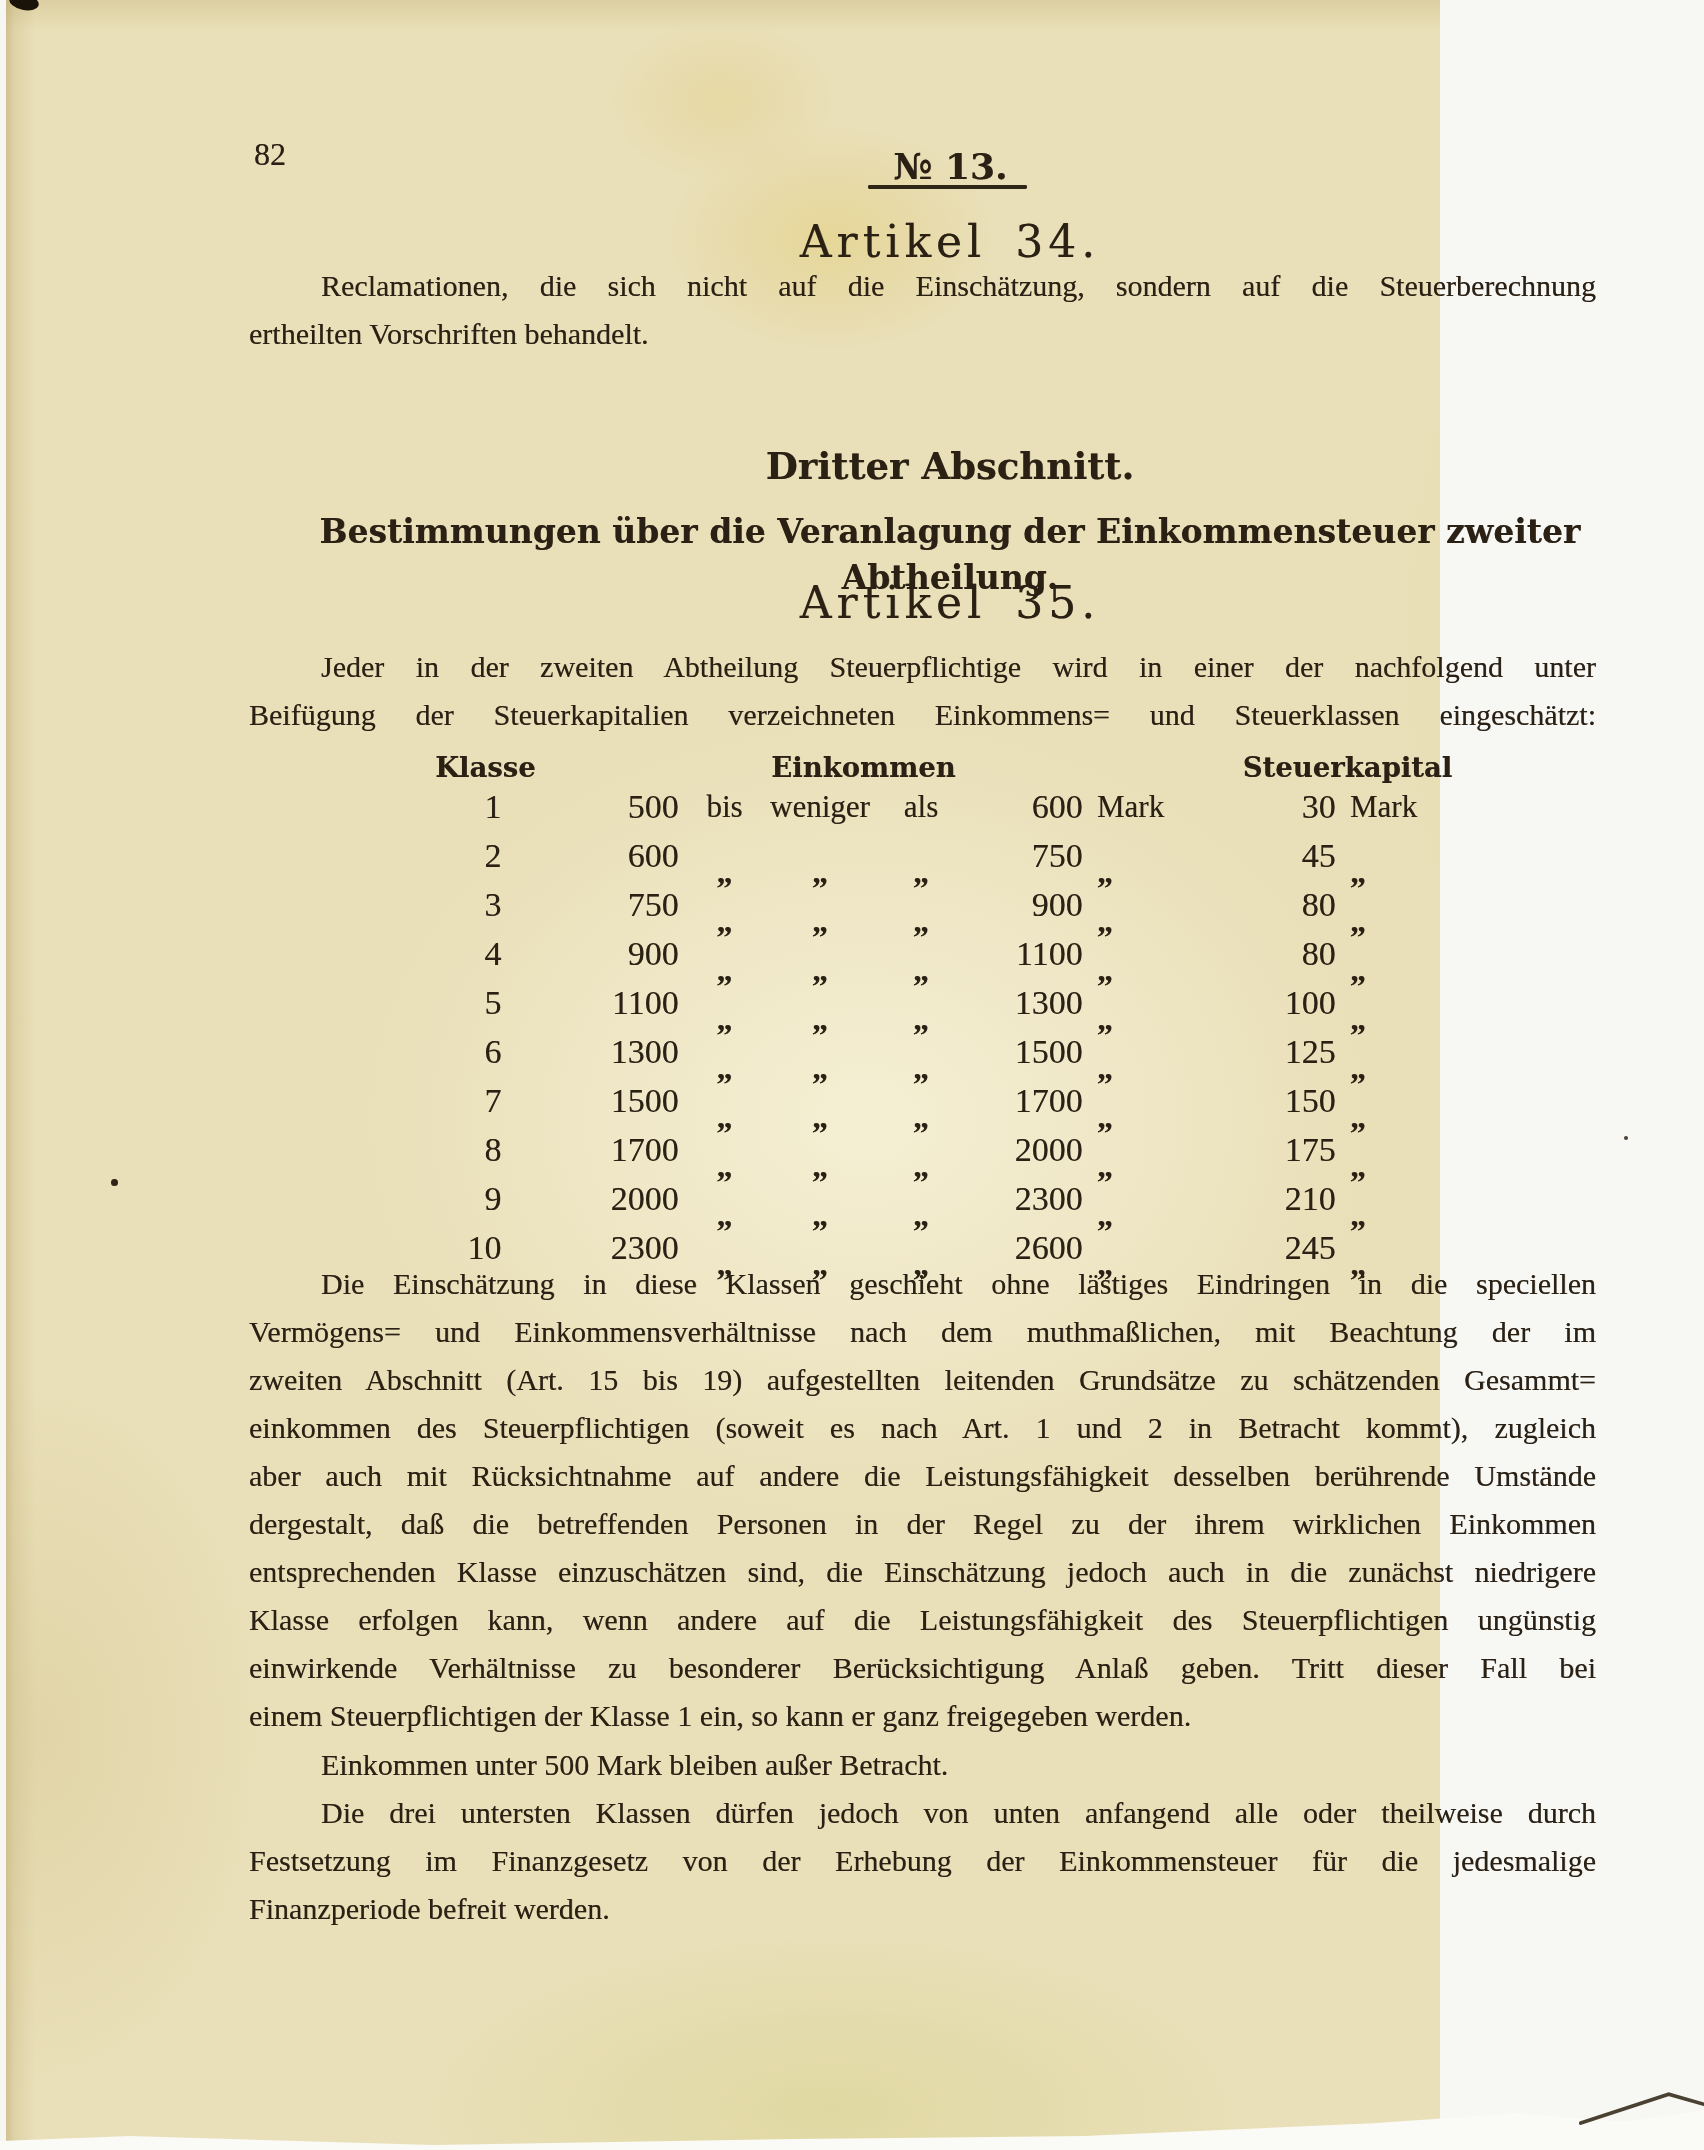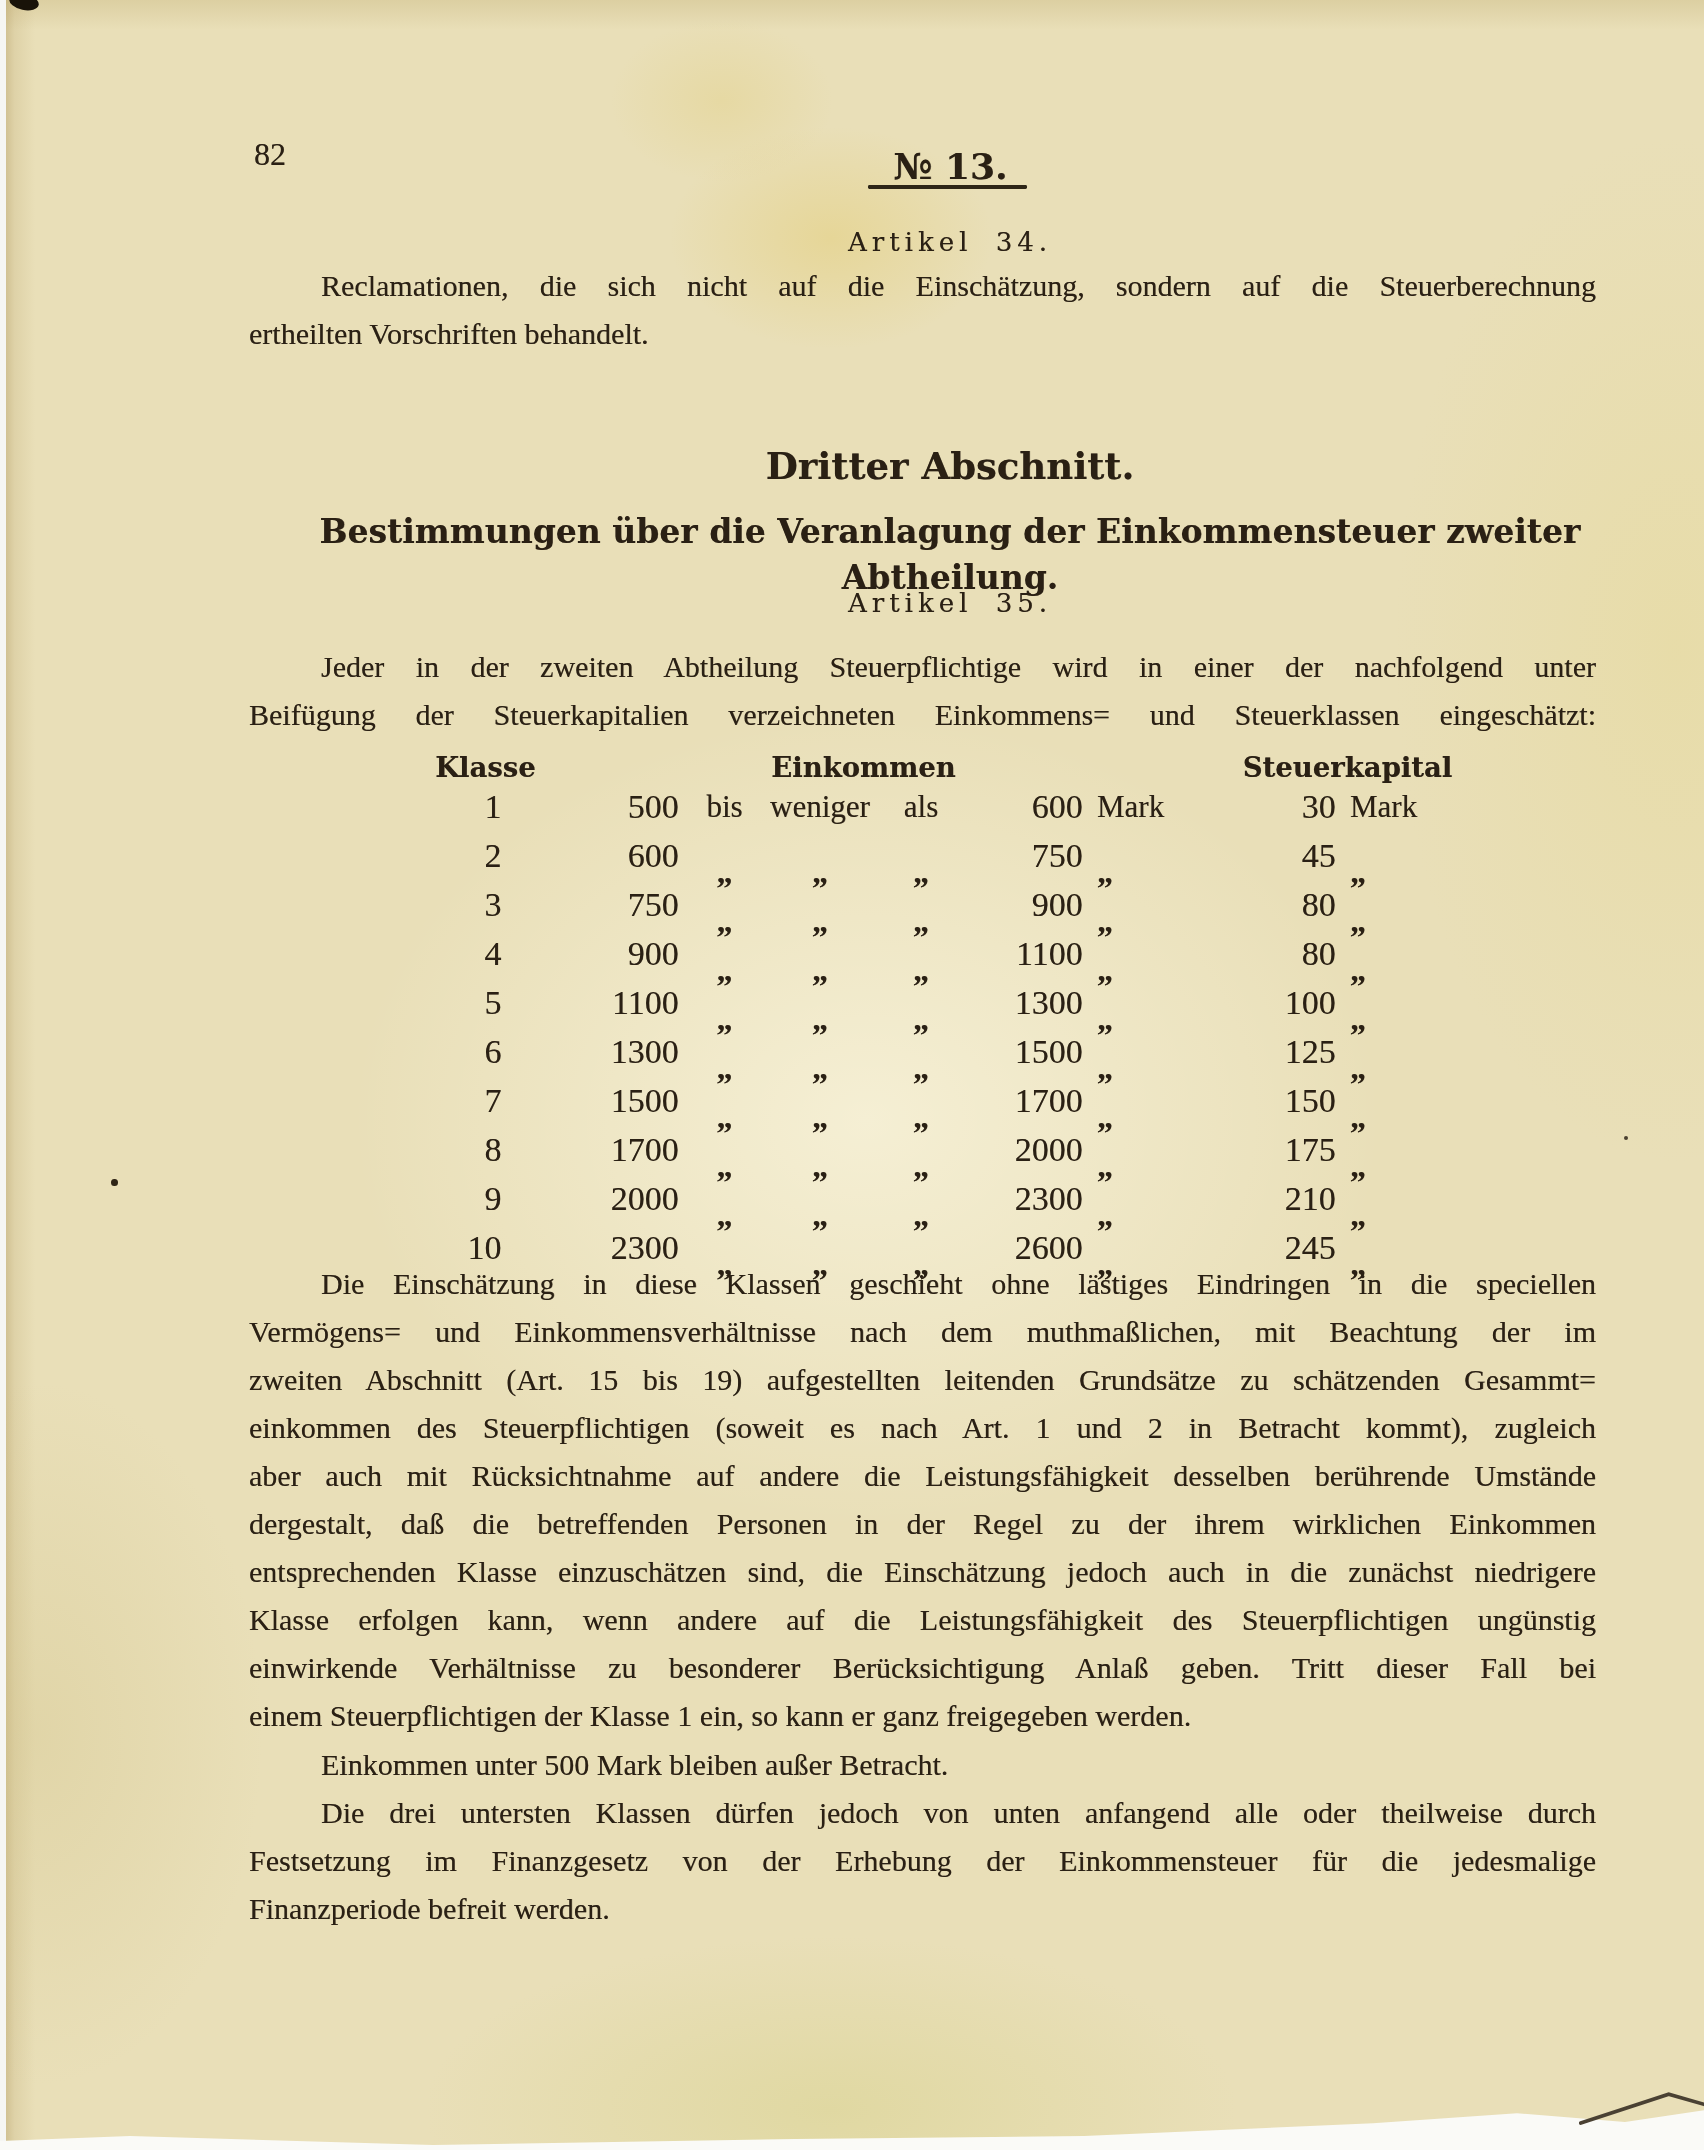--- a/index.html
+++ b/index.html
@@ -3,42 +3,42 @@
 <meta charset="utf-8">
 <style>
   html,body{margin:0;padding:0;}
   body{
     width:1704px;height:2151px;position:relative;overflow:hidden;
     background:#f7f7f4;
     font-family:"Liberation Serif","DejaVu Serif",serif;
     color:#2a2014;
   }
   .page{
-    position:absolute;left:0;top:0;width:1704px;height:2151px;
+    position:absolute;left:0;top:0;width:1440px;height:2151px;
     background-color:#e9dfb8;
     background-image:
       radial-gradient(ellipse 231px 159px at 831px 238px, rgba(223,193,77,0.30), rgba(223,193,77,0) 70%),
       radial-gradient(ellipse 159px 116px at 722px 101px, rgba(220,195,90,0.22), rgba(220,195,90,0) 70%),
       radial-gradient(ellipse 686px 542px at 867px 1120px, rgba(255,252,235,0.55), rgba(255,252,235,0) 75%),
       radial-gradient(ellipse 376px 686px at 1676px 650px, rgba(228,214,140,0.35), rgba(228,214,140,0) 75%),
       radial-gradient(ellipse 542px 231px at 831px 2110px, rgba(213,208,135,0.45), rgba(213,208,135,0) 75%),
       radial-gradient(ellipse 303px 470px at 36px 1734px, rgba(205,190,130,0.30), rgba(205,190,130,0) 75%),
       linear-gradient(90deg, rgba(167,141,80,0.50) 0px, rgba(167,141,80,0.16) 14.4px, rgba(167,141,80,0) 35px),
       linear-gradient(180deg, rgba(190,170,110,0.30) 0px, rgba(190,170,110,0) 30px);
     text-shadow:0.3px 0.3px 0.5px rgba(40,28,15,0.50);
   }
   .abs{position:absolute;}
   
   .pagenum{left:254px;top:134px;font-size:32px;line-height:40px;}
   .issue{left:806px;top:133px;width:289px;text-align:center;font-size:36px;line-height:42px;
          font-weight:bold;font-family:"DejaVu Serif",serif;margin-top:12px;}
   .rule{left:868px;top:185px;width:159px;height:3.6px;background:#2e2617;border-radius:1.4px;}
   
   .hbox{left:249px;width:1402px;text-align:center;margin:0;}
-  .h-artikel{font-size:26px;line-height:46px;font-weight:normal;letter-spacing:5px;word-spacing:10px;
+  .h-artikel{font-size:44px;line-height:46px;font-weight:normal;letter-spacing:5px;word-spacing:10px;
              font-family:"DejaVu Serif",serif;}
   #h34{top:219px;}
   #h35{top:580px;}
   #hsec{top:442px;font-size:37px;line-height:49px;font-weight:bold;font-family:"DejaVu Serif",serif;margin:0;}
   #hsub{top:509px;font-size:33px;line-height:46px;font-weight:bold;font-family:"DejaVu Serif",serif;margin:0;}
   
   .para{left:249px;width:1347px;font-size:30px;}
   .para .ln{text-align:justify;text-align-last:justify;white-space:normal;}
   .para .last{text-align:right;text-align-last:left;}
   .para .indent{padding-left:72px;}

